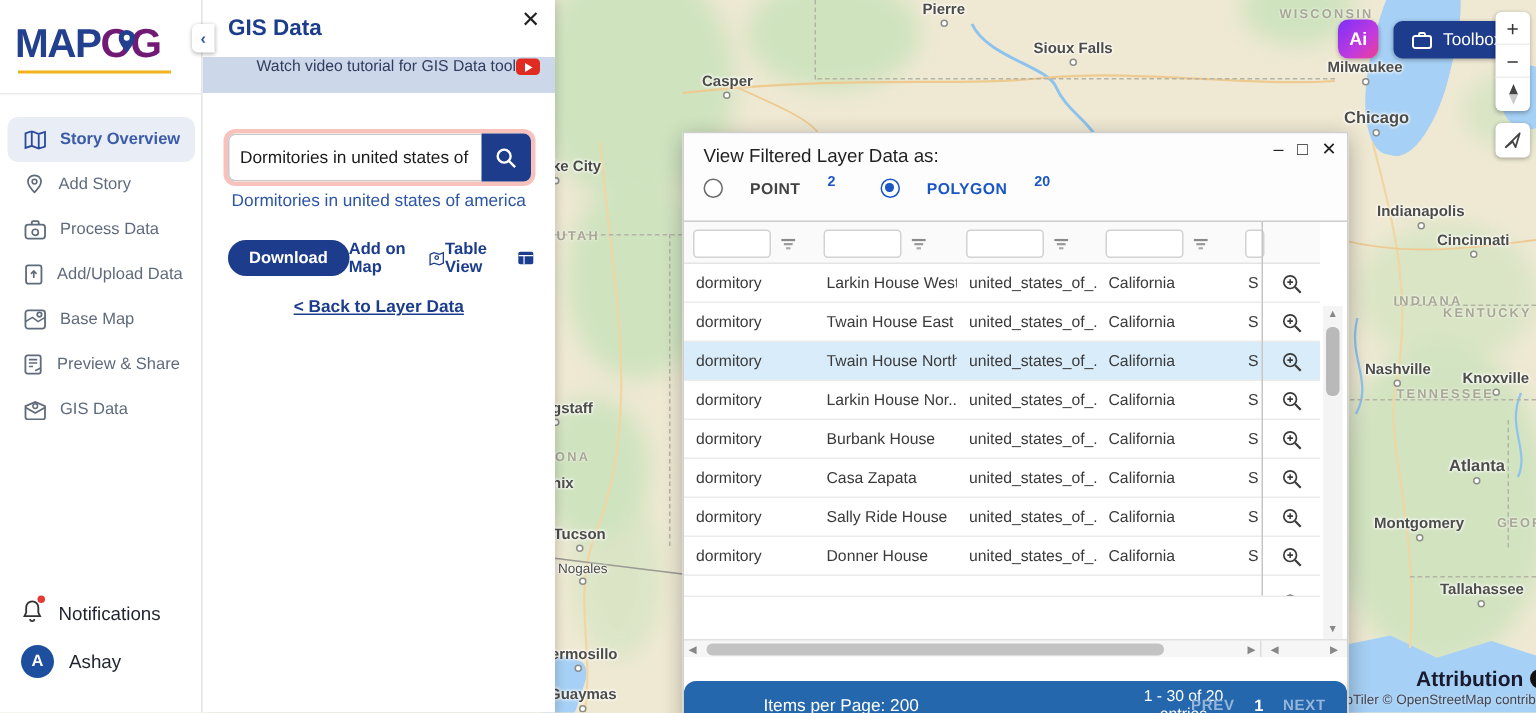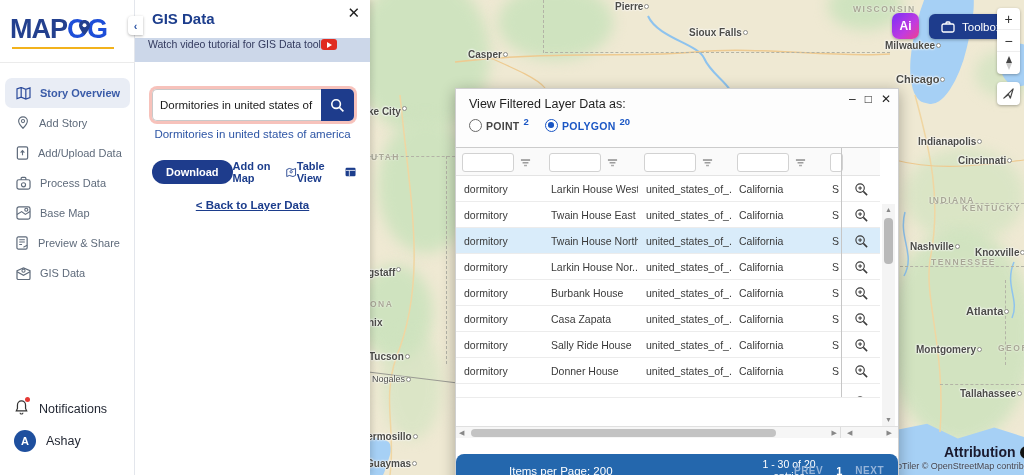--- a/index.html
+++ b/index.html
@@ -5,32 +5,32 @@
   * { margin:0; padding:0; box-sizing:border-box; }
   html,body { width:1024px; height:475px; overflow:hidden; font-family:"Liberation Sans",sans-serif; background:#efe9d3; }
 
   
   #map { position:absolute; left:0; top:0; width:1024px; height:475px; background:#efe9d3; overflow:hidden; }
   .green { position:absolute; background:#cfe3bf; border-radius:50%; filter:blur(7px); }
   .water { position:absolute; background:#a6d0f5; }
   .dash-h { position:absolute; border-top:1px dashed #b3b3a6; height:0; }
   .dash-v { position:absolute; border-left:1px dashed #b3b3a6; width:0; }
   .solid-border { position:absolute; border-top:1.5px solid #9a9a93; height:0; }
-  .city { position:absolute; display:flex; flex-direction:row; align-items:center; gap:1px;
+  .city { position:absolute; display:flex; flex-direction:column; align-items:center; gap:1px;
           font-size:10px; font-weight:bold; color:#4c4c48; white-space:nowrap;
           text-shadow:0 0 2px #fff,0 0 2px #fff,0 0 3px #fff; }
   .city .dot { width:5px; height:5px; background:#fff; border:1.3px solid #8d8d88; border-radius:50%; }
   .state { position:absolute; font-size:8.5px; letter-spacing:1.5px; color:#a8a795; font-weight:bold;
            white-space:nowrap; text-shadow:0 0 2px #fff; }
 
   
   #sidebar { position:absolute; left:0; top:0; width:135px; height:475px; background:#fff; border-right:1px solid #e3e6ec; z-index:30; }
   .logo { position:absolute; left:10px; top:14px; font-size:27px; font-weight:800; letter-spacing:-1px; }
   .logo .map-txt { color:#23408e; }
-  .logo .og-txt { color:#1d4ed8; position:relative; }
+  .logo .og-txt { color:#701a75; position:relative; }
   .logo-underline { position:absolute; left:12px; top:47px; width:102px; height:2px; background:#f2b21c; }
   .logo-pin { position:absolute; left:79px; top:20px; }
   .side-divider { position:absolute; left:0; top:62px; width:135px; height:1px; background:#ebebeb; }
   .nav { position:absolute; left:0; top:78px; width:135px; }
   .nav-item { display:flex; align-items:center; gap:9px; height:30px; padding:0 0 0 16px;
               font-size:11px; color:#5f6b7b; cursor:pointer; }
   .nav-item.active { background:#e9edf5; border-radius:7px; margin:0 5px; padding-left:11px; color:#3a5ba8; font-weight:bold; }
   .nav-item svg { flex:0 0 auto; }
   .notif-row { position:absolute; left:14px; top:399px; display:flex; align-items:center; gap:10px;
                font-size:12.5px; color:#1f2430; cursor:pointer; }
@@ -39,21 +39,21 @@
   .user-row { position:absolute; left:14px; top:430px; display:flex; align-items:center; gap:10px; font-size:12.5px; color:#1f2430; cursor:pointer; }
   .avatar { width:22px; height:22px; border-radius:50%; background:#1e4f9e; color:#fff; font-size:11px; font-weight:bold;
             display:flex; align-items:center; justify-content:center; }
 
   
   #gis-panel { position:absolute; left:135px; top:0; width:235px; height:475px; background:#fff;
                box-shadow:2px 0 6px rgba(0,0,0,.15); z-index:25; }
   .panel-title { position:absolute; left:17px; top:10px; font-size:15px; font-weight:bold; color:#1c3d8c; }
   .panel-close { position:absolute; right:10px; top:4px; font-size:15px; color:#222; cursor:pointer; }
   .video-strip { position:absolute; left:0; top:38px; width:235px; height:24px; background:#ccd7e9;
-                 display:flex; align-items:center; justify-content:flex-start; padding:0 10px 12px 13px; }
+                 display:flex; align-items:center; justify-content:flex-end; padding:0 10px 12px 13px; }
   .video-strip span { font-size:10.5px; color:#333a5e; }
   .yt-badge { width:16px; height:11px; background:#e02b20; border-radius:3px; position:relative; }
   .yt-badge::after { content:""; position:absolute; left:6px; top:3px; border-left:5px solid #fff;
                      border-top:3px solid transparent; border-bottom:3px solid transparent; }
   .search-wrap { position:absolute; left:17px; top:89px; width:202px; height:32px; display:flex;
                  border-radius:5px; box-shadow:0 0 0 3px rgba(238,120,105,.45); }
   .search-input { flex:1; border:1px solid #c9c9c9; border-right:none; border-radius:5px 0 0 5px;
                   font-size:11.5px; padding:0 7px; color:#1a1a1a; font-family:"Liberation Sans",sans-serif; outline:none; }
   .search-btn { width:33px; background:#1e3c8c; border:none; border-radius:0 5px 5px 0; cursor:pointer;
                 display:flex; align-items:center; justify-content:center; }
@@ -83,21 +83,21 @@
   .locate-btn { position:absolute; left:997px; top:82px; width:23px; height:23px; background:#fff; border-radius:4px;
                 box-shadow:0 1px 3px rgba(0,0,0,.3); z-index:20; display:flex; align-items:center; justify-content:center; cursor:pointer; }
 
   
   #modal { position:absolute; left:455px; top:88px; width:444px; background:#fff; z-index:22;
            border:1px solid #cfcfcf; box-shadow:0 3px 14px rgba(0,0,0,.3); }
   .modal-head { height:59px; position:relative; border-bottom:1px solid #ccc; background:#fdfdfd; }
   .modal-title { position:absolute; left:13px; top:8px; font-size:12.5px; color:#1f1f1f; }
   .win-controls { position:absolute; right:7px; top:3px; display:flex; gap:9px; font-size:12px; color:#222; }
   .win-controls span { cursor:pointer; }
-  .radio-row { position:absolute; left:13px; top:30px; display:flex; align-items:center; gap:4px; }
+  .radio-row { position:absolute; left:13px; top:30px; display:flex; align-items:center; gap:18px; }
   .radio { width:13px; height:13px; border-radius:50%; border:1.6px solid #6a6a6a; background:#fff; cursor:pointer; }
   .radio.sel { border-color:#1a56c4; position:relative; }
   .radio.sel::after { content:""; position:absolute; left:2.2px; top:2.2px; width:5.6px; height:5.6px; border-radius:50%; background:#1a56c4; }
   .radio-label { font-size:10.5px; font-weight:bold; color:#444; letter-spacing:.3px; }
   .radio-label.sel { color:#1a56c4; }
   .radio-count { font-size:9.5px; font-weight:bold; color:#1a56c4; position:relative; top:-4px; margin-right:12px; }
 
   .tbl { position:relative; width:442px; height:278px; background:#fff; overflow:hidden; }
   .trow { display:grid; grid-template-columns:87px 95px 93px 93px 17px 39px; width:424px; }
   .th { height:28px; background:#fcfcfc; border-bottom:1px solid #d6d6d6; align-items:center; }
@@ -315,33 +315,33 @@
       <span>Story Overview</span>
     </div>
     <div class="nav-item">
       <svg width="14" height="14" viewBox="0 0 14 16">
           <path d="M7 1 C10 1 12 3.2 12 5.8 C12 9 7 14 7 14 C7 14 2 9 2 5.8 C2 3.2 4 1 7 1 Z" fill="none" stroke="#5f6b7b" stroke-width="1.3"></path>
           <circle cx="7" cy="5.8" r="1.8" fill="none" stroke="#5f6b7b" stroke-width="1.2"></circle>
         </svg>
       <span>Add Story</span>
     </div>
     <div class="nav-item">
-      <svg width="13" height="14" viewBox="0 0 13 15">
-          <rect x="1" y="1" width="11" height="13" rx="1.5" fill="none" stroke="#5f6b7b" stroke-width="1.3"></rect>
-          <path d="M6.5 10 V5 M4.5 7 L6.5 5 L8.5 7" fill="none" stroke="#5f6b7b" stroke-width="1.2"></path>
-        </svg>
-      <span>Add/Upload Data</span>
-    </div>
-    <div class="nav-item">
       <svg width="15" height="14" viewBox="0 0 16 15">
           <rect x="1" y="4" width="14" height="10" rx="2" fill="none" stroke="#5f6b7b" stroke-width="1.3"></rect>
           <path d="M5.5 4 V2.5 a1 1 0 0 1 1-1 h3 a1 1 0 0 1 1 1 V4" fill="none" stroke="#5f6b7b" stroke-width="1.3"></path>
           <circle cx="8" cy="9.5" r="2.2" fill="none" stroke="#5f6b7b" stroke-width="1.2"></circle>
         </svg>
       <span>Process Data</span>
+    </div>
+    <div class="nav-item">
+      <svg width="13" height="14" viewBox="0 0 13 15">
+          <rect x="1" y="1" width="11" height="13" rx="1.5" fill="none" stroke="#5f6b7b" stroke-width="1.3"></rect>
+          <path d="M6.5 10 V5 M4.5 7 L6.5 5 L8.5 7" fill="none" stroke="#5f6b7b" stroke-width="1.2"></path>
+        </svg>
+      <span>Add/Upload Data</span>
     </div>
     <div class="nav-item">
       <svg width="15" height="14" viewBox="0 0 16 15">
           <rect x="1" y="1" width="14" height="13" rx="2" fill="none" stroke="#5f6b7b" stroke-width="1.3"></rect>
           <path d="M1 9 L6 6 L10 9 L15 6" fill="none" stroke="#5f6b7b" stroke-width="1.2"></path>
           <circle cx="11" cy="4" r="1.6" fill="none" stroke="#5f6b7b" stroke-width="1.2"></circle>
         </svg>
       <span>Base Map</span>
     </div>
     <div class="nav-item">

